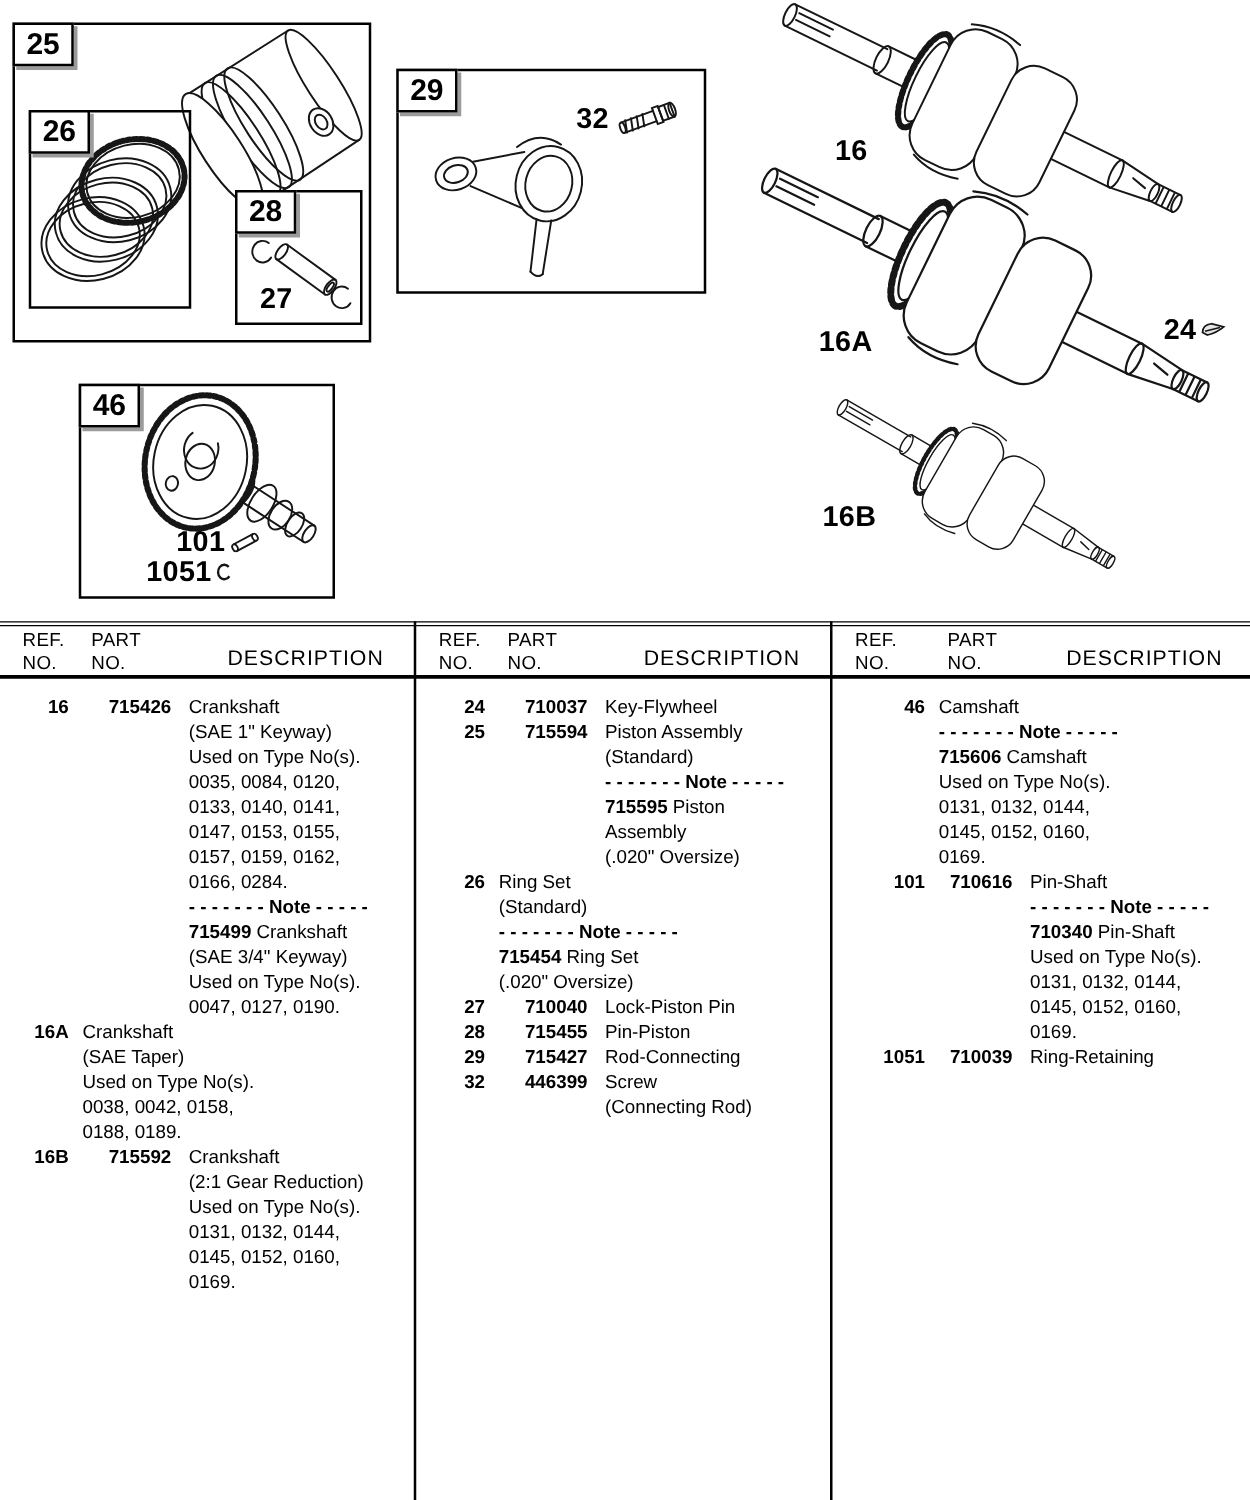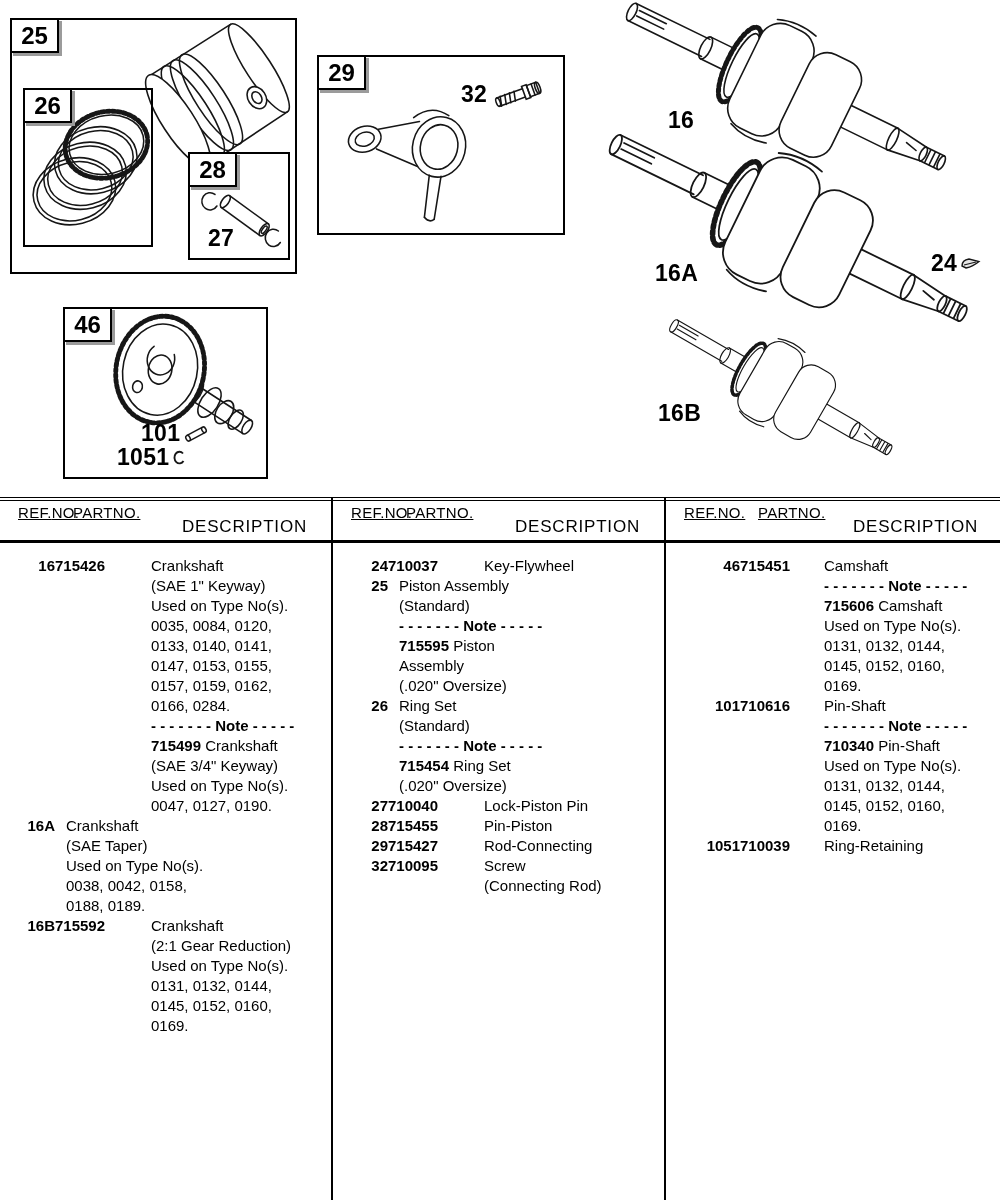--- a/index.html
+++ b/index.html
@@ -18,32 +18,32 @@
   .art line,.art ellipse,.art path,.art rect,.art circle{fill:none;stroke:#161616;stroke-width:1.6;stroke-linecap:round;}
   .art .wfill{fill:#fff;}
   .art .teeth{stroke-width:5;stroke-dasharray:3 2.6;fill:none;}
   .crank-art{left:580px;top:0;width:420px;height:480px;}
 
   
   .table{position:absolute;left:0;top:497px;width:1000px;height:703px;border-top:4px double #000;box-sizing:border-box;}
   .vline{position:absolute;top:-4px;height:703px;width:2px;background:#000;z-index:2;}
   .thead{position:relative;height:39px;border-bottom:3px solid #000;}
   .hcol{position:absolute;top:0;height:39px;display:flex;padding-left:18px;box-sizing:border-box;}
-  .h-stack{display:flex;flex-direction:row;padding-top:3px;text-align:left;
-           font-size:15px;line-height:18px;letter-spacing:.3px;text-decoration:underline;}
+  .h-stack{display:flex;flex-direction:column;padding-top:3px;text-align:left;
+           font-size:15px;line-height:18px;letter-spacing:.3px;}
   .h-ref{width:55px;}
   .h-part{width:85px;}
   .hcol.wide .h-ref{width:74px;}
   .hcol.wide .h-part{width:73px;}
   .h-desc{flex:1;align-self:flex-end;padding-bottom:3px;text-align:center;font-size:17px;letter-spacing:.8px;}
   .tbody{position:relative;height:657px;overflow:hidden;}
   .tcol{position:absolute;top:0;padding-top:13px;box-sizing:border-box;}
   .entry{display:flex;font-size:15px;line-height:20px;}
   .cell-ref{width:55px;text-align:right;font-weight:bold;flex:none;}
-  .cell-part{width:85px;font-weight:bold;padding-right:3px;box-sizing:border-box;flex:none;}
+  .cell-part{width:85px;text-align:right;font-weight:bold;padding-right:3px;box-sizing:border-box;flex:none;}
   .cell-desc{flex:1;padding-left:11px;}
   .tcol.wide .cell-ref{width:74px;}
   .tcol.wide .cell-part{width:73px;}
   .line .b{font-weight:bold;}
 </style>
 </head>
 <body>
 
 <div class="page">
 
@@ -308,20 +308,21 @@
       <div class="tcol" style="left:333px;width:331px;">
           <div class="entry">
             <div class="cell-ref">24</div>
             <div class="cell-part">710037</div>
             <div class="cell-desc">
               <div class="line">Key-Flywheel</div>
             </div>
           </div>
           <div class="entry">
             <div class="cell-ref">25</div>
+            <div class="cell-part">715594</div>
             <div class="cell-desc">
               <div class="line">Piston Assembly</div>
               <div class="line">(Standard)</div>
               <div class="line"><span class="b">- - - - - - - Note - - - - -</span></div>
               <div class="line"><span class="b">715595</span> Piston</div>
               <div class="line">Assembly</div>
               <div class="line">(.020" Oversize)</div>
             </div>
           </div>
           <div class="entry">
@@ -350,31 +351,30 @@
           </div>
           <div class="entry">
             <div class="cell-ref">29</div>
             <div class="cell-part">715427</div>
             <div class="cell-desc">
               <div class="line">Rod-Connecting</div>
             </div>
           </div>
           <div class="entry">
             <div class="cell-ref">32</div>
-            <div class="cell-part">710095</div>
+            <div class="cell-part">446399</div>
             <div class="cell-desc">
               <div class="line">Screw</div>
               <div class="line">(Connecting Rod)</div>
             </div>
           </div>
         </div>
       <div class="tcol wide" style="left:666px;width:334px;">
           <div class="entry">
             <div class="cell-ref">46</div>
-            <div class="cell-part">715451</div>
             <div class="cell-desc">
               <div class="line">Camshaft</div>
               <div class="line"><span class="b">- - - - - - - Note - - - - -</span></div>
               <div class="line"><span class="b">715606</span> Camshaft</div>
               <div class="line">Used on Type No(s).</div>
               <div class="line">0131, 0132, 0144,</div>
               <div class="line">0145, 0152, 0160,</div>
               <div class="line">0169.</div>
             </div>
           </div>

